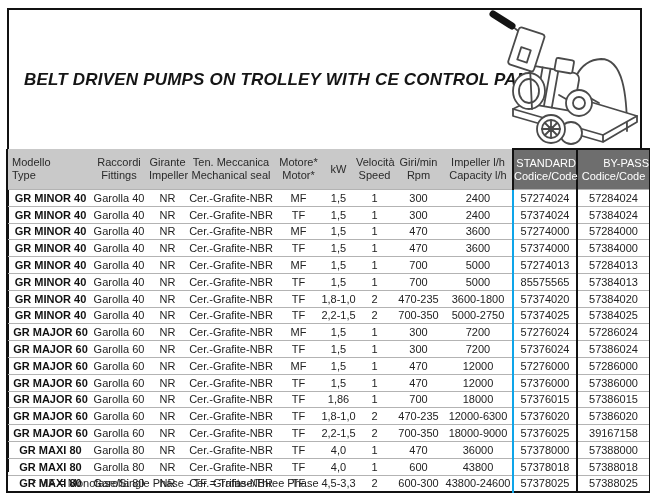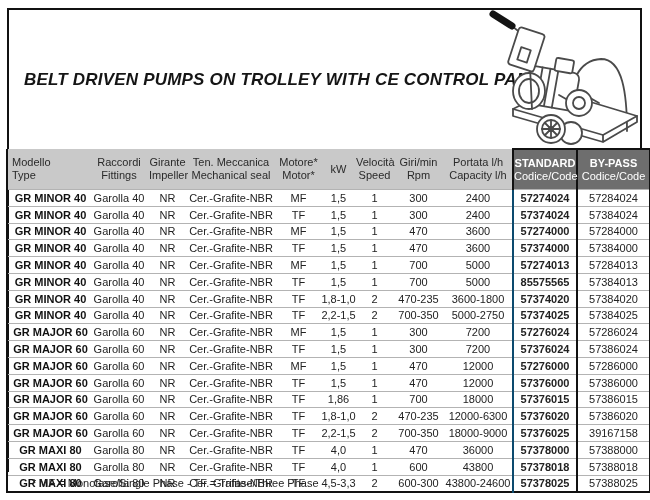--- a/index.html
+++ b/index.html
@@ -36,31 +36,31 @@
   .pump-table th{
     background:#c9c9c9;color:#2a2a2a;font-weight:normal;
     font-size:11px;line-height:13px;height:39px;padding:0;
     text-align:center;vertical-align:middle;
   }
   .pump-table th.col-model{text-align:left;padding-left:4px;}
   .pump-table th.dark{
     background:#6e6e6e;color:#ffffff;
     border-left:2px solid #111;border-top:2px solid #111;
   }
-  .pump-table th.dark .h1{font-weight:bold;}
+  .pump-table th.dark .h1{font-weight:normal;text-align:right;}
   .pump-table th.dark:last-child{border-right:2px solid #111;}
   .pump-table .h1,.pump-table .h2{display:block;}
   .pump-table tbody td{
     height:15.8px;padding:0;text-align:center;vertical-align:middle;
     color:#222;border-top:1px solid #b3b3b3;white-space:nowrap;overflow:hidden;
   }
   .pump-table tbody td.model{
     text-align:center;padding-left:4px;font-weight:bold;color:#111;
   }
-  .pump-table tbody td.code-std{border-left:2px solid #0c4a6e;font-weight:bold;}
+  .pump-table tbody td.code-std{border-left:2px solid #0ea5e9;}
   .pump-table tbody td.code-byp{border-left:2px solid #111;border-right:2px solid #111;}
   .footnote{
     position:absolute;left:8px;top:477px;font-size:11px;color:#222;white-space:nowrap;padding-left:24px;
   }
   .draw{stroke:#4a4a4a;stroke-width:1.8;fill:none;stroke-linejoin:round;stroke-linecap:round;}
   .draw-fill{stroke:#4a4a4a;stroke-width:1.8;fill:#ffffff;stroke-linejoin:round;}
 </style>
 </head>
 <body>
 
@@ -145,21 +145,21 @@
       </th>
       <th>
         <span class="h1">Velocità</span>
         <span class="h2">Speed</span>
       </th>
       <th>
         <span class="h1">Giri/min</span>
         <span class="h2">Rpm</span>
       </th>
       <th>
-        <span class="h1">Portata l/h</span>
+        <span class="h1">Impeller l/h</span>
         <span class="h2">Capacity l/h</span>
       </th>
       <th class="dark">
         <span class="h1">STANDARD</span>
         <span class="h2">Codice/Code</span>
       </th>
       <th class="dark">
         <span class="h1">BY-PASS</span>
         <span class="h2">Codice/Code</span>
       </th>

